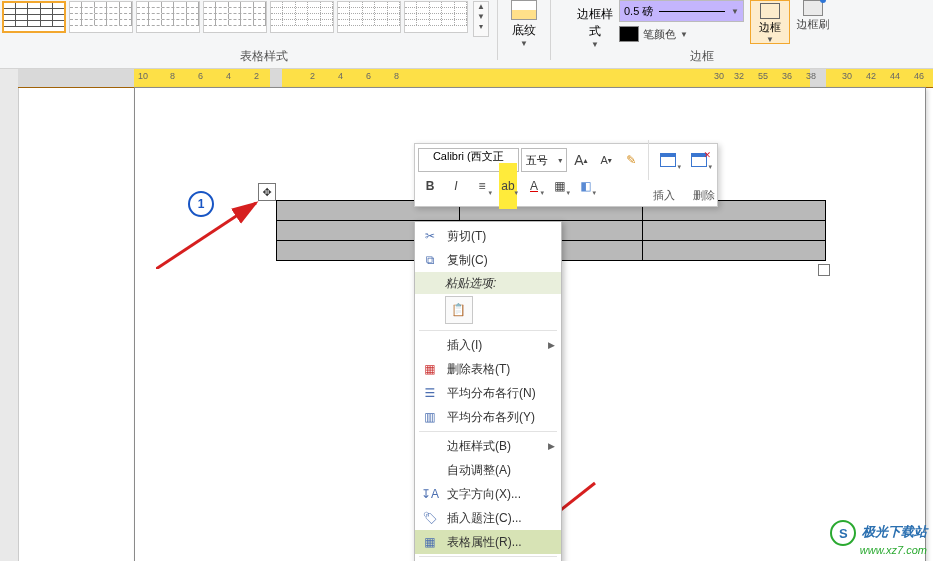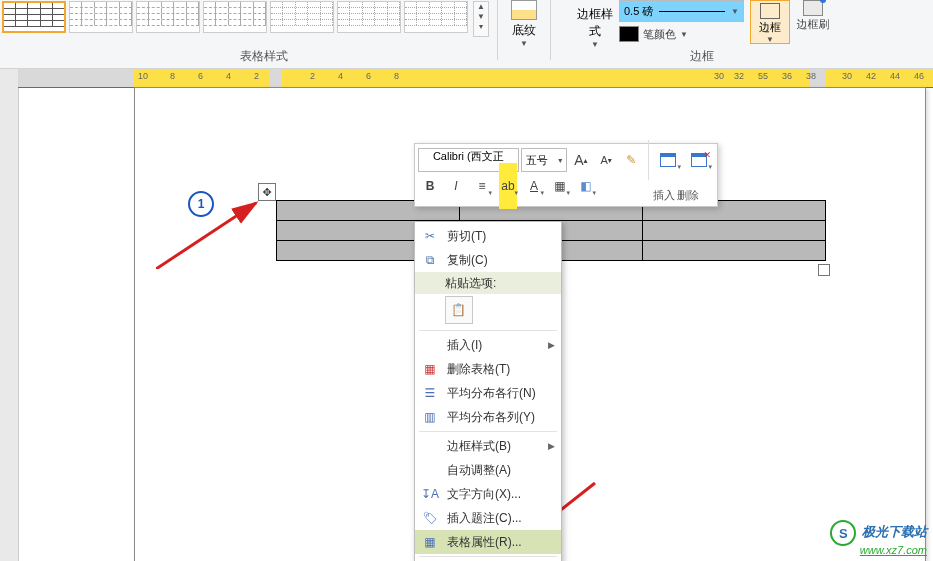--- a/index.html
+++ b/index.html
@@ -83,21 +83,21 @@
     width: 40px;
     text-align: center;
     padding-top: 6px;
   }
   .right-group {
     margin-left: 4px;
     padding-top: 0;
     position: relative;
   }
   .weight-box {
-    width: 115px; height: 20px; border:1px solid #bbb; background:#7dd3fc;
+    width: 115px; height: 20px; border:1px solid #bbb; background:#c4b5fd;
     font-size: 11px; display:flex; align-items:center; padding:0 4px; gap:6px;
   }
   .weight-box .line { flex:1; height:1px; background:#000;}
   .pencolor-row {
     display:flex; align-items:center; gap:4px; margin-top:4px; font-size:11px;
     color:#444;
   }
   .pencolor-swatch{width:18px;height:14px;border:1px solid #888;background:#000;}
   .border-btn {
     width: 38px; height: 40px; border:1px solid #f2a72e;
@@ -193,39 +193,39 @@
     box-shadow:2px 2px 6px rgba(0,0,0,0.25);
     padding:2px 0;
   }
   .cm-item{
     height:24px;display:flex;align-items:center;gap:8px;
     padding:0 8px 0 6px; font-size:12px;color:#333;position:relative;
   }
   .cm-item .ic{width:18px;text-align:center;color:#4c6fb1;font-size:12px;}
   .cm-item.hover{background:#d7e3b5;}
   .cm-item .arrow{position:absolute;right:6px;font-size:9px;color:#666;}
-  .cm-header{height:22px;padding:0 8px 0 30px;font-size:12px;color:#333;background:#e9efdc;font-weight:normal;display:flex;align-items:center;}
+  .cm-header{height:22px;padding:0 8px 0 30px;font-size:12px;color:#333;background:#e9efdc;font-weight:normal;display:flex;align-items:center;font-style:italic;}
   .cm-paste-row{height:30px;padding:2px 8px 2px 30px;}
   .cm-paste-btn{width:26px;height:26px;border:1px solid #c8c8c8;background:#fafafa;display:flex;align-items:center;justify-content:center;font-size:12px;color:#b57f14;}
   .cm-sepline{height:1px;background:#e2e2e2;margin:2px 4px;}
 
   .watermark{
     position:absolute; right:6px; bottom:6px; text-align:right;
     font-size:13px; font-style:italic;
   }
   .watermark .logo{
     width:22px;height:22px;border:2px solid #2aa930;border-radius:50%;
     display:inline-flex;align-items:center;justify-content:center;
     color:#2a6fb0;font-weight:bold;font-style:normal;vertical-align:middle;
     margin-right:2px;
   }
   .watermark .cn{color:#2a6fb0;font-weight:bold;}
-  .watermark .url{color:#2aa930;font-size:11px;display:block;margin-top:-2px;text-decoration:underline;}
-
-  .row2-labels{position:absolute;top:112px;left:651px;font-size:11px;color:#555;display:flex;gap:2px;text-align:center;}
+  .watermark .url{color:#2aa930;font-size:11px;display:block;margin-top:-2px;}
+
+  .row2-labels{position:absolute;top:112px;left:651px;font-size:11px;color:#555;display:flex;gap:18px;text-align:center;}
 </style>
 </head>
 <body>
 
 <div class="ribbon">
   <div>
     <div class="style-gallery">
       <div class="style-thumb sel">
         <div class="mini-row">
             <span></span>

